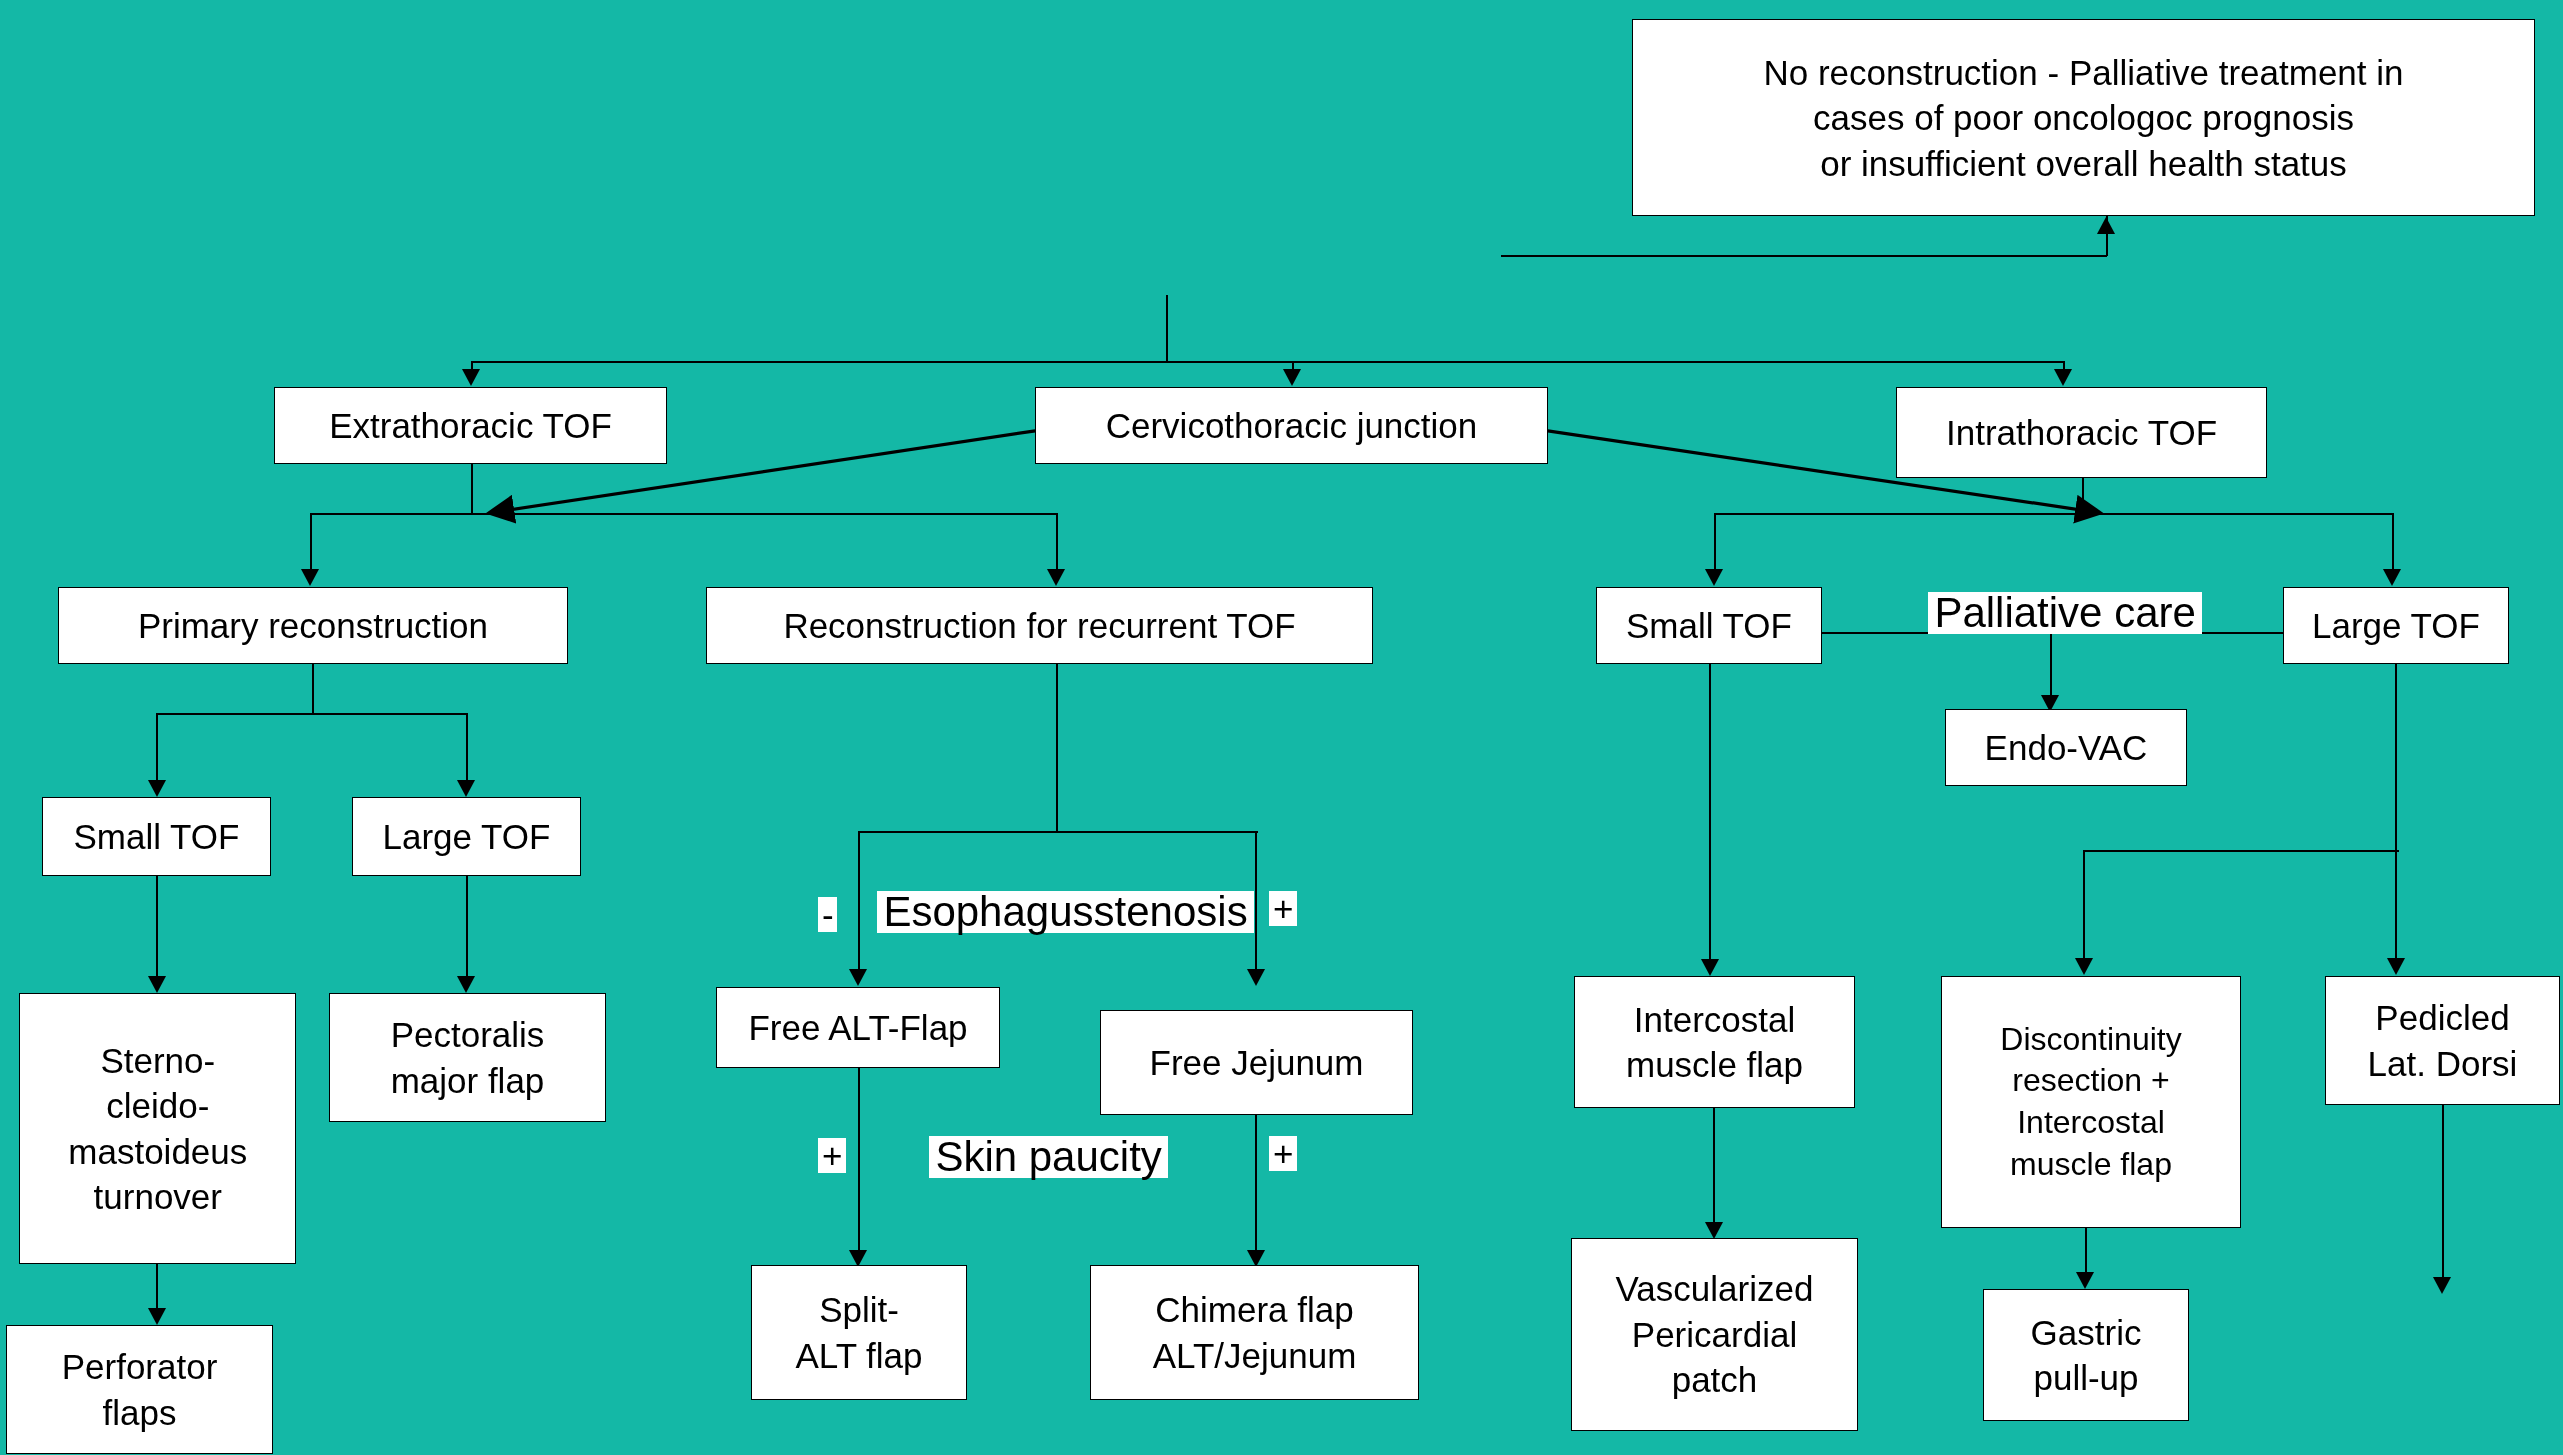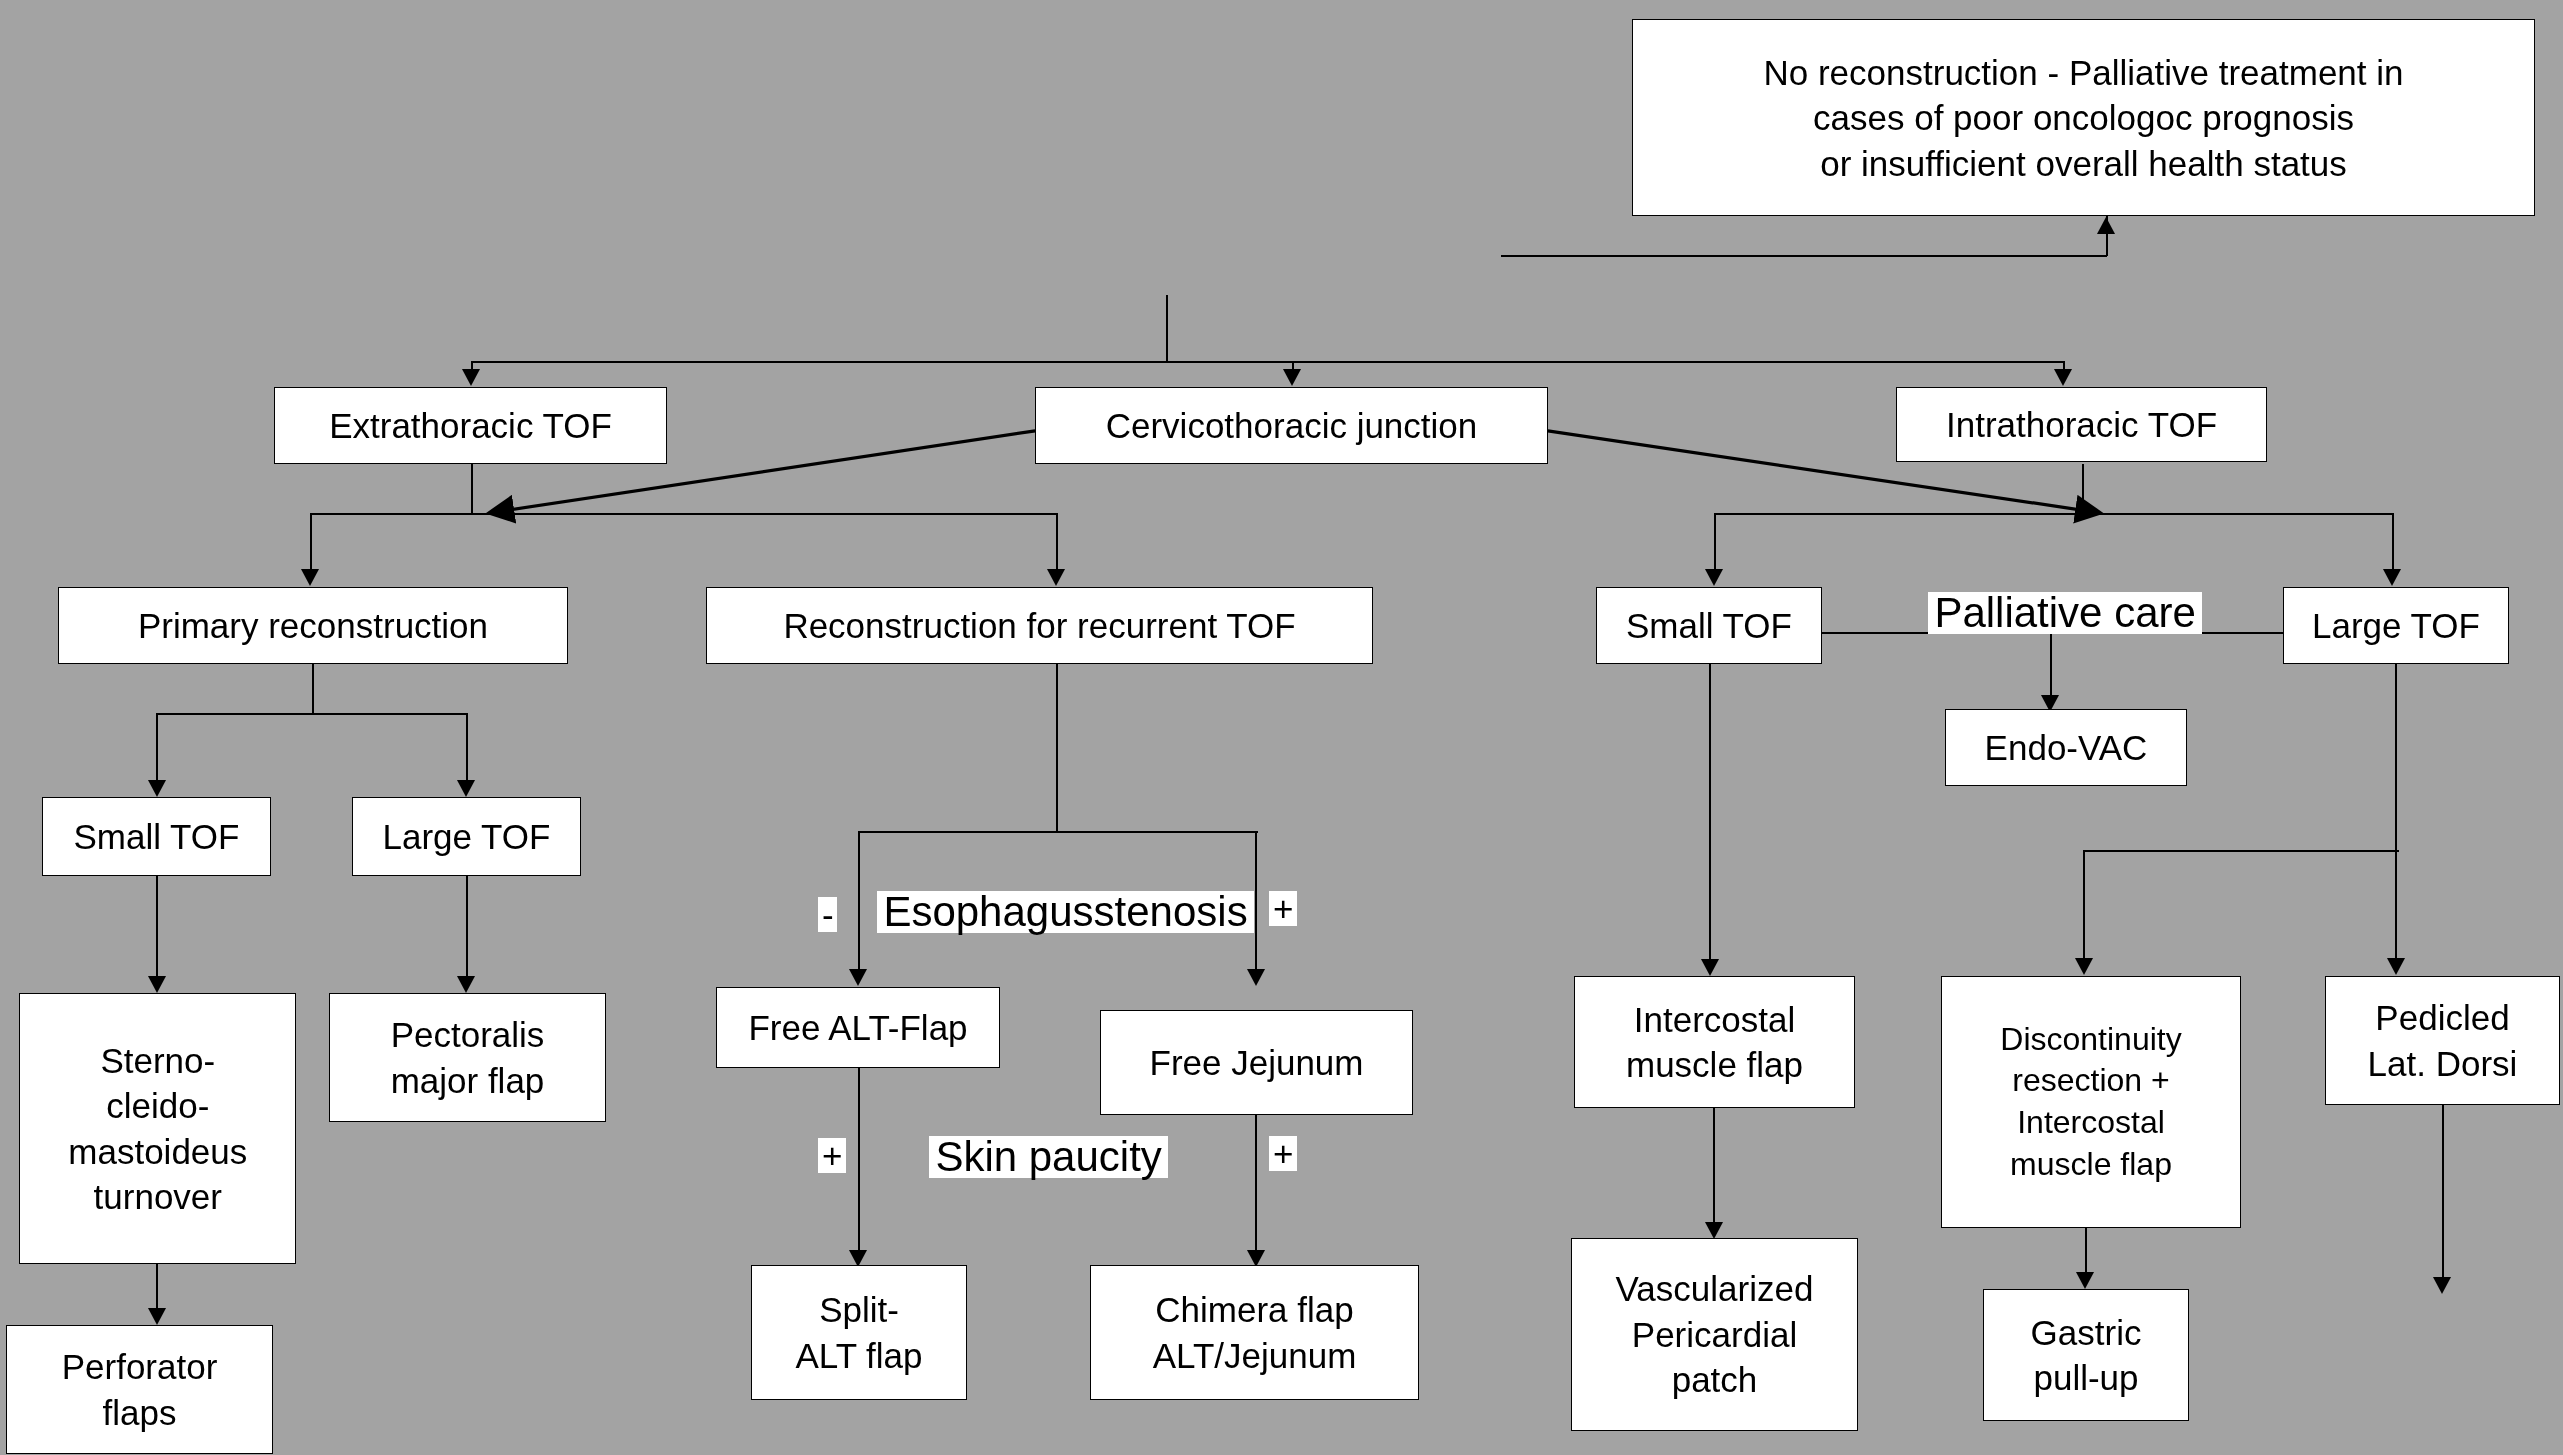--- a/index.html
+++ b/index.html
@@ -9,21 +9,21 @@
     background: #ffffff;
   }
   body {
     font-family: "Liberation Sans", sans-serif;
     color: #000000;
   }
   #canvas {
     position: relative;
     width: 2563px;
     height: 1455px;
-    background: #a3a3a3;
+    background: #14b8a6;
     overflow: hidden;
   }
   
   .node {
     position: absolute;
     border: 1.9px solid #000000;
     background: #ffffff;
     display: flex;
     align-items: center;
     justify-content: center;
@@ -119,21 +119,21 @@
   <div class="vline" style="left:1292px; top:361px; height:11.6px;"></div>
   <div class="arrow-down" style="left:1283px; top:369px;"></div>
 
   <div class="vline" style="left:2063px; top:361px; height:11.6px;"></div>
   <div class="arrow-down" style="left:2054px; top:369px;"></div>
 
   <div class="node" style="left:274px; top:387px; width:393px; height:77px;">Extrathoracic TOF</div>
 
   <div class="node" style="left:1035px; top:387px; width:513px; height:77px;">Cervicothoracic junction</div>
 
-  <div class="node" style="left:1896px; top:387px; width:371px; height:75px;">Intrathoracic TOF</div>
+  <div class="node" style="left:1896px; top:387px; width:371px; height:91px;">Intrathoracic TOF</div>
 
   <div class="vline" style="left:471px; top:464px; height:50px;"></div>
   <div class="hline" style="left:310px; top:513px; width:748px;"></div>
   <div class="vline" style="left:310px; top:513px; height:60px;"></div>
   <div class="arrow-down" style="left:301px; top:569px;"></div>
   <div class="vline" style="left:1056px; top:513px; height:60px;"></div>
   <div class="arrow-down" style="left:1047px; top:569px;"></div>
 
   <div class="vline" style="left:2082px; top:464px; height:50px;"></div>
   <div class="hline" style="left:1714px; top:513px; width:680px;"></div>

